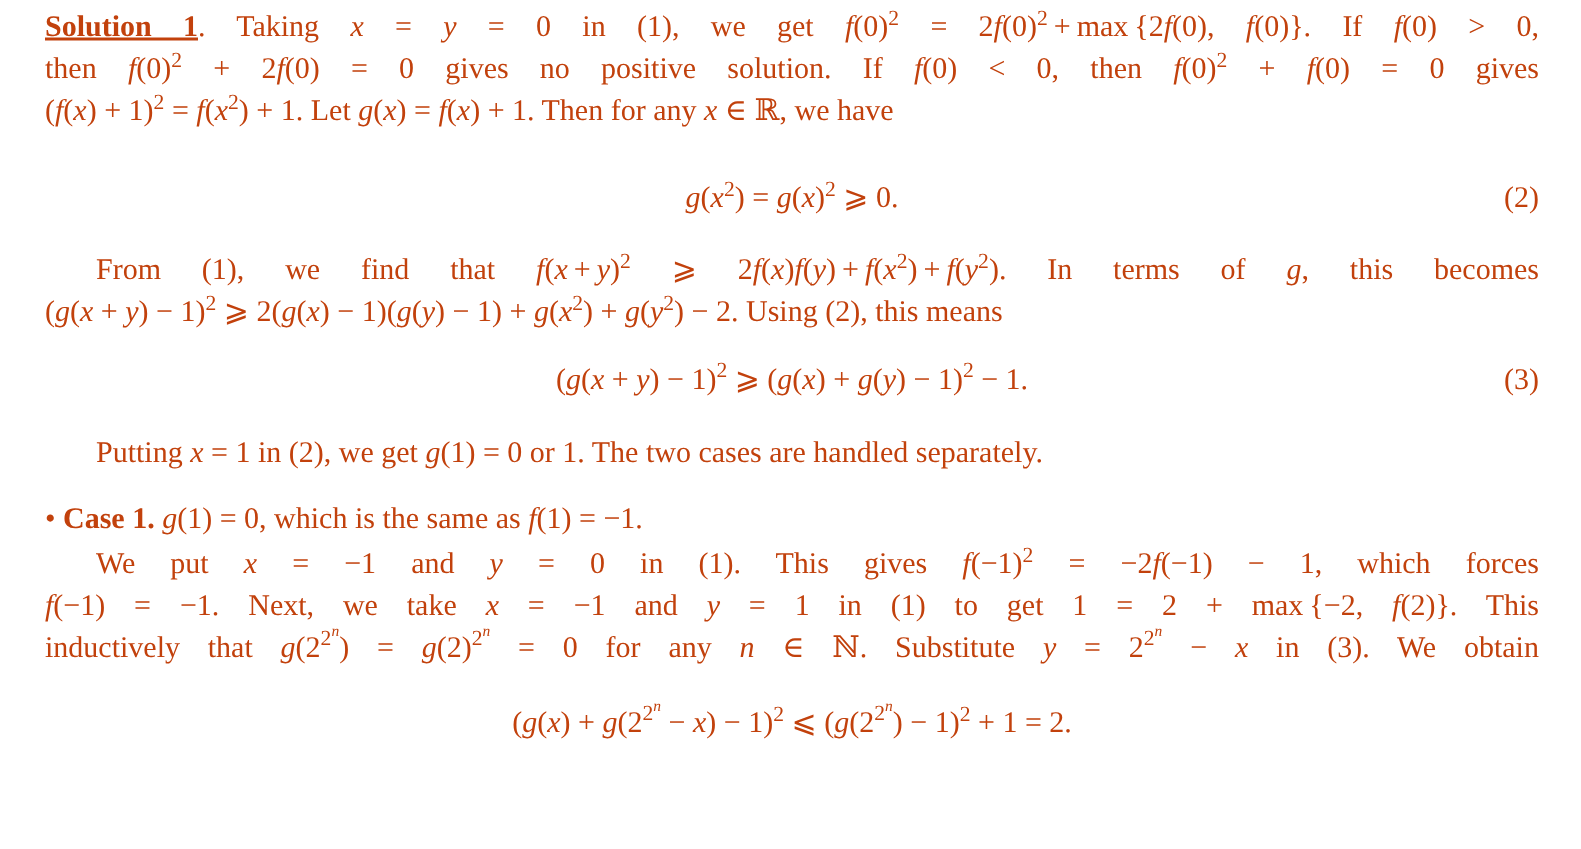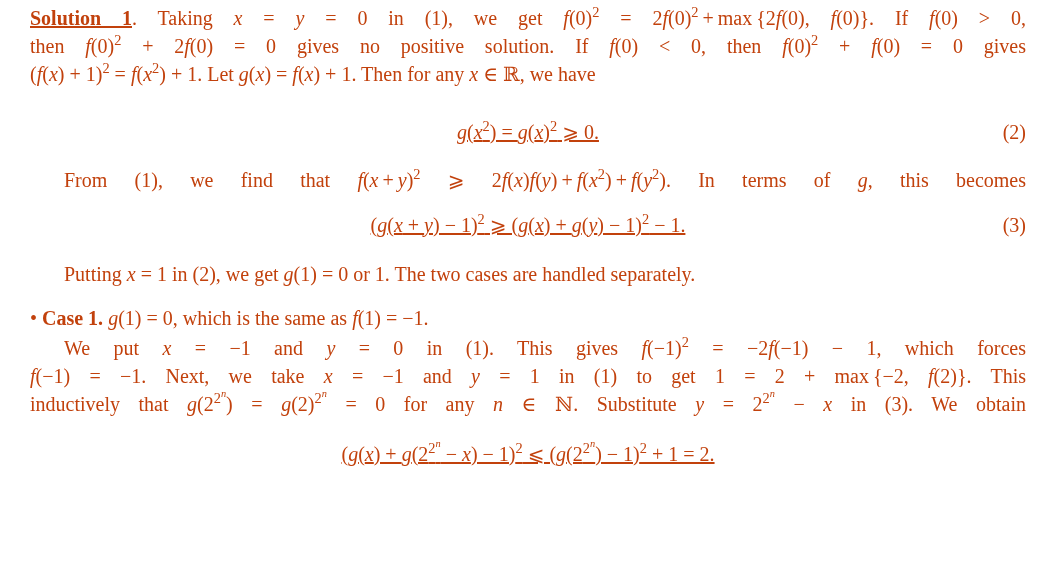--- a/index.html
+++ b/index.html
@@ -30,21 +30,20 @@
   i { font-style: italic; }
   b { font-weight: bold; }
   u { text-decoration: underline; }
   sup { font-size: 0.72em; line-height: 0; }
   .eq-row {
     position: relative;
     height: 28px;
     line-height: 28px;
     text-align: right;
     text-align-last: center;
-    text-decoration: underline;
   }
   .eq-num {
     position: absolute;
     right: 0;
     top: 0;
   }
   .p1 { margin-top: 0; }
   .eq-2 { margin-top: 30px; }
   .p2 { margin-top: 20px; }
   .eq-3 { margin-top: 17px; }
@@ -64,20 +63,21 @@
     <span class="line last">(<i>f</i>(<i>x</i>) + 1)<sup>2</sup> = <i>f</i>(<i>x</i><sup>2</sup>) + 1. Let <i>g</i>(<i>x</i>) = <i>f</i>(<i>x</i>) + 1. Then for any <i>x</i> ∈ ℝ, we have</span>
   </div>
 
   <div class="eq-row eq-2">
     <span class="eq-body"><i>g</i>(<i>x</i><sup>2</sup>) = <i>g</i>(<i>x</i>)<sup>2</sup> ⩾ 0.</span>
     <span class="eq-num">(2)</span>
   </div>
 
   <div class="para p2">
     <span class="line indent">From (1), we find that <i>f</i>(<i>x</i> + <i>y</i>)<sup>2</sup> ⩾ 2<i>f</i>(<i>x</i>)<i>f</i>(<i>y</i>) + <i>f</i>(<i>x</i><sup>2</sup>) + <i>f</i>(<i>y</i><sup>2</sup>). In terms of <i>g</i>, this becomes</span>
+    <span class="line last">(<i>g</i>(<i>x</i> + <i>y</i>) − 1)<sup>2</sup> ⩾ 2(<i>g</i>(<i>x</i>) − 1)(<i>g</i>(<i>y</i>) − 1) + <i>g</i>(<i>x</i><sup>2</sup>) + <i>g</i>(<i>y</i><sup>2</sup>) − 2. Using (2), this means</span>
   </div>
 
   <div class="eq-row eq-3">
     <span class="eq-body">(<i>g</i>(<i>x</i> + <i>y</i>) − 1)<sup>2</sup> ⩾ (<i>g</i>(<i>x</i>) + <i>g</i>(<i>y</i>) − 1)<sup>2</sup> − 1.</span>
     <span class="eq-num">(3)</span>
   </div>
 
   <div class="para p3">
     <span class="line last indent">Putting <i>x</i> = 1 in (2), we get <i>g</i>(1) = 0 or 1. The two cases are handled separately.</span>
   </div>

